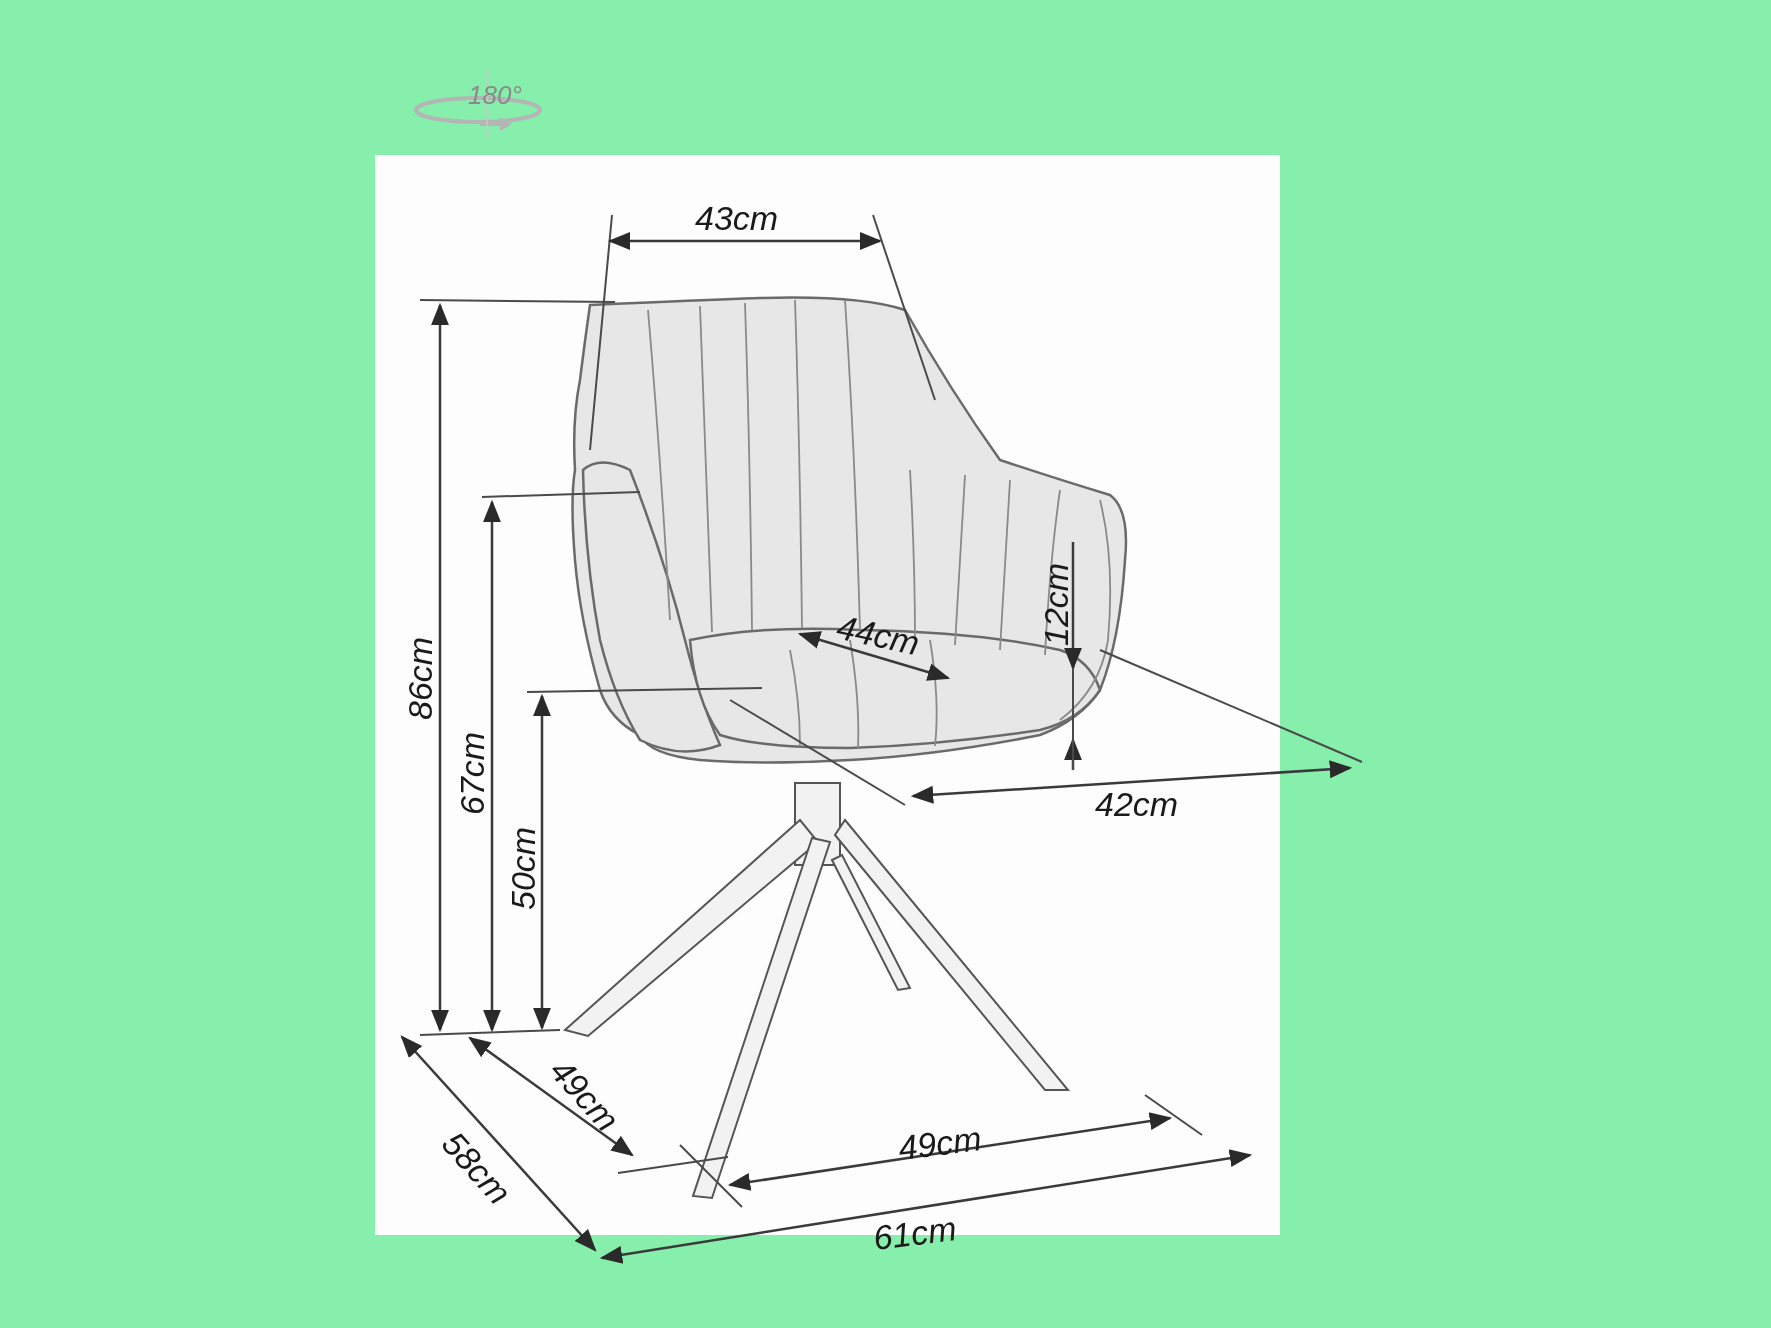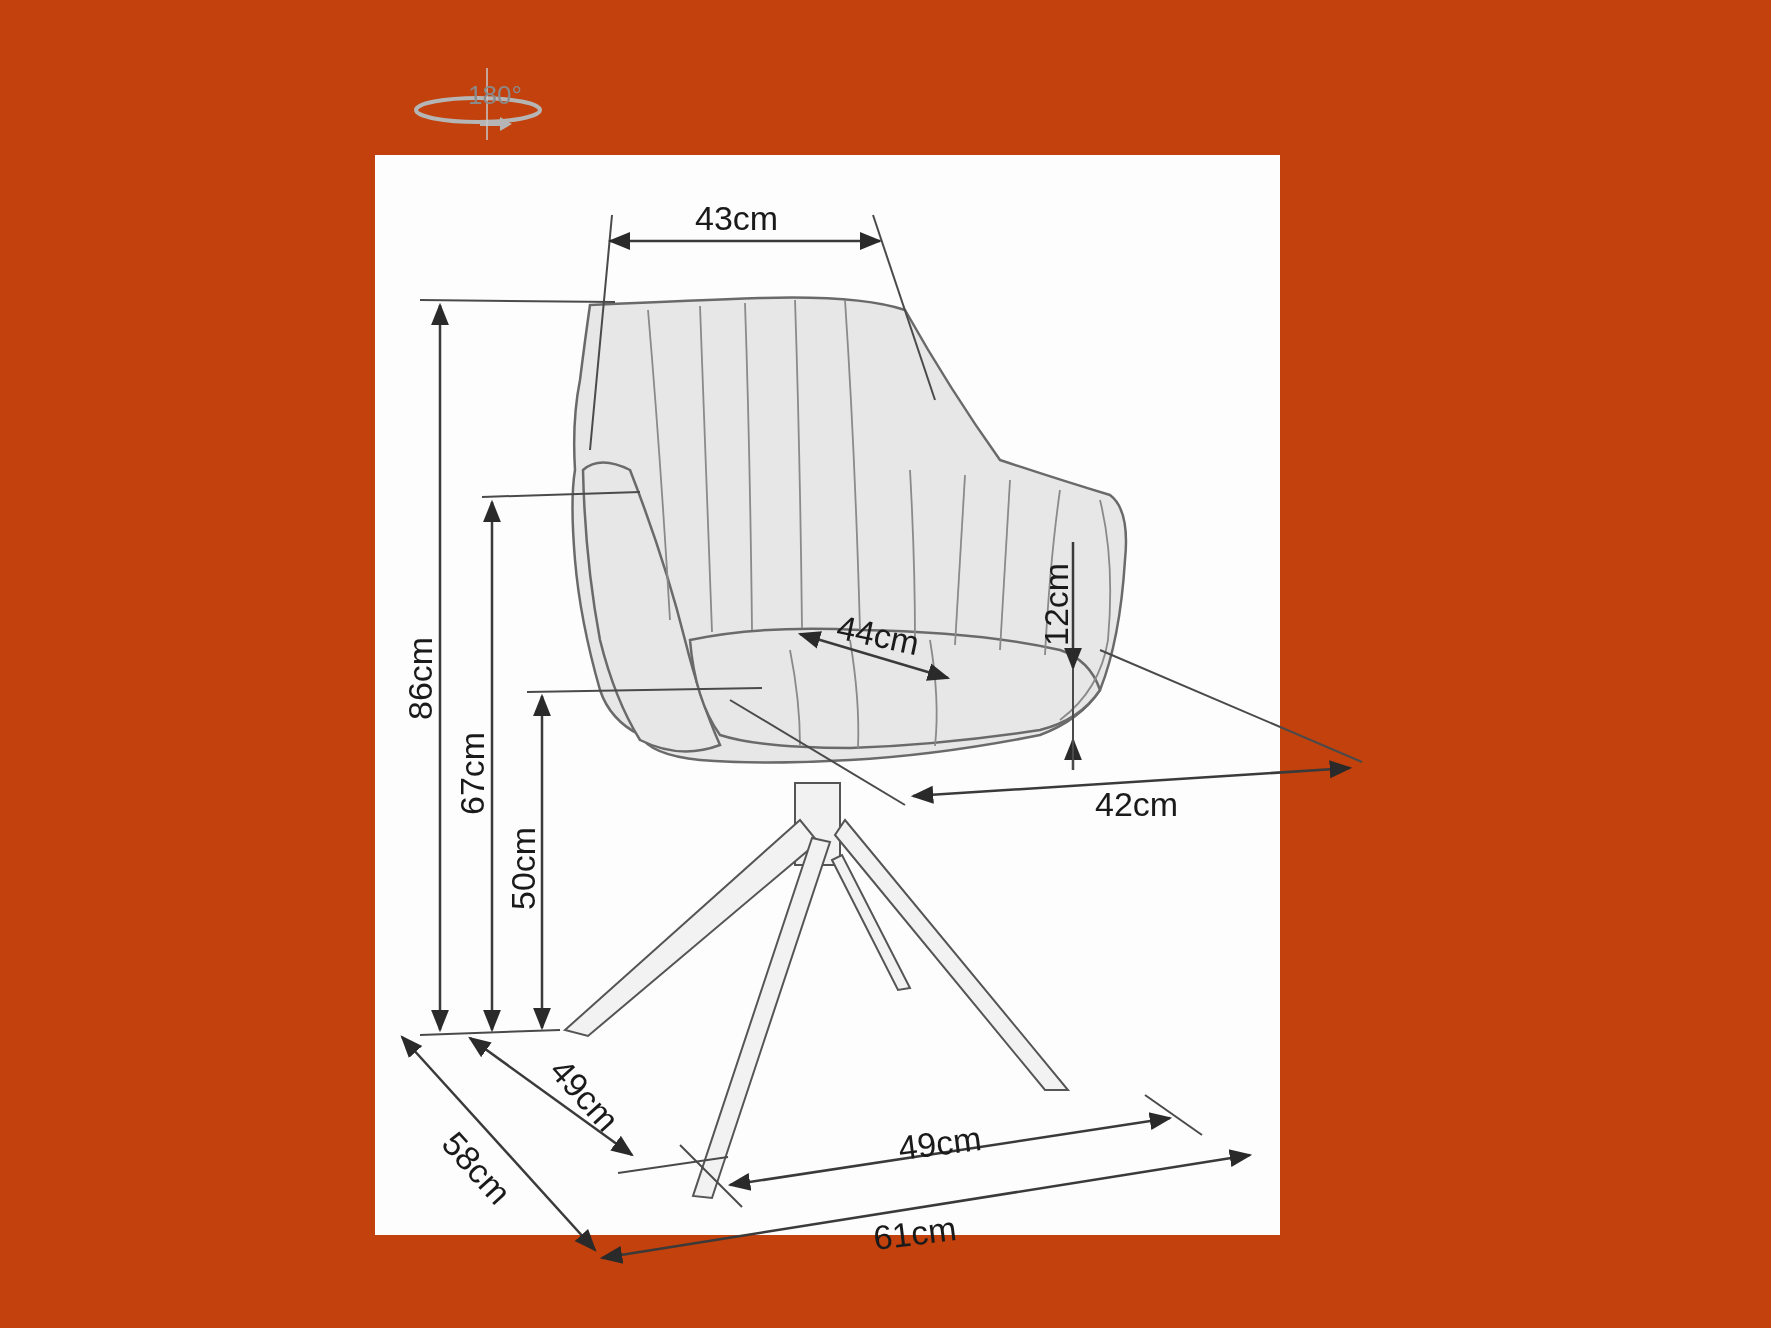--- a/index.html
+++ b/index.html
@@ -1,17 +1,17 @@
 <!DOCTYPE html>
 <html><head>
 <meta charset="utf-8">
 <style>
   html, body { margin:0; padding:0; background:#ffffff; }
   body { width:1771px; height:1328px; overflow:hidden; position:relative; font-family:"Liberation Sans", sans-serif; }
-  .canvas { position:absolute; left:0; top:0; width:1771px; height:1328px; background:#c2410c; }
+  .canvas { position:absolute; left:0; top:0; width:1771px; height:1328px; background:#86efac;font-style:italic; }
   .panel { position:absolute; left:375px; top:155px; width:905px; height:1080px; background:#fdfdfd; }
   svg { position:absolute; left:0; top:0; }
   .dim-text { font-family:"Liberation Sans", sans-serif; font-size:34px; fill:#1a1a1a; }
   .rot-text { font-family:"Liberation Sans", sans-serif; font-size:26px; fill:#8a8a8a; }
   .dim-line { stroke:#3a3a3a; stroke-width:2.5; fill:none; }
   .ext-line { stroke:#4a4a4a; stroke-width:2; fill:none; }
   .chair-fill { fill:#e7e7e7; stroke:#6a6a6a; stroke-width:2.5; }
   .seam { stroke:#8a8a8a; stroke-width:1.8; fill:none; }
   .leg { fill:#f2f2f2; stroke:#555; stroke-width:2; }
 </style>

